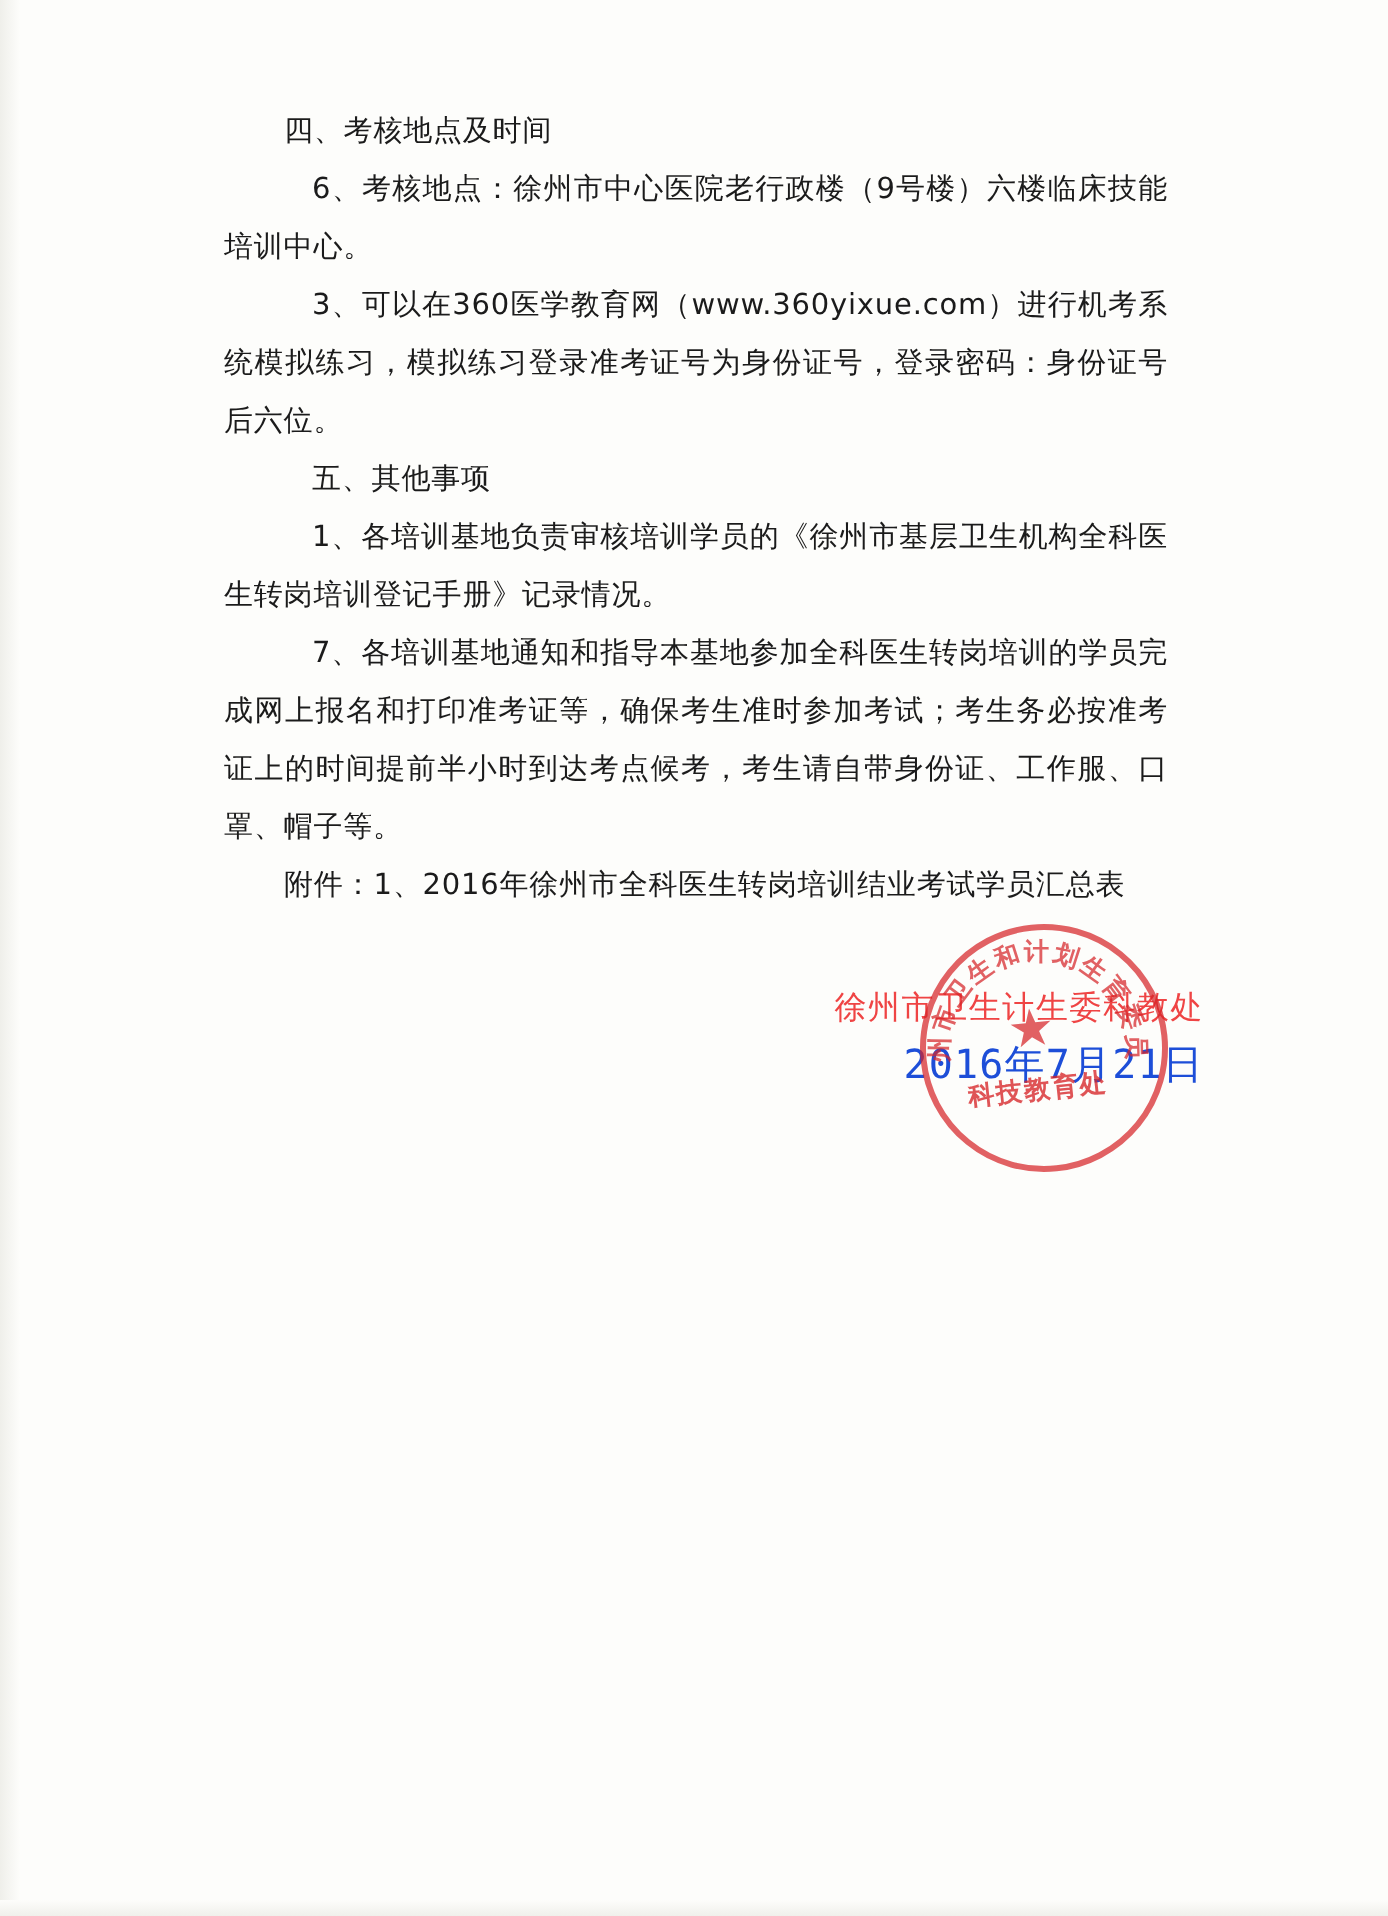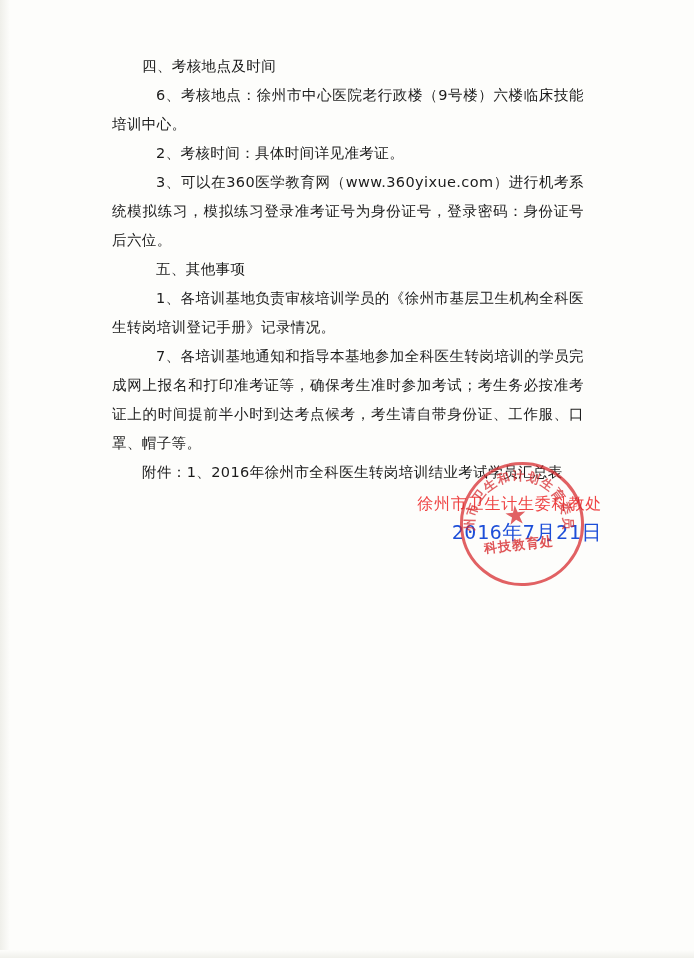--- a/index.html
+++ b/index.html
@@ -143,21 +143,20 @@
 
 <div class="page">
 
   <div class="scan-edge-left"></div>
   <div class="scan-edge-bottom"></div>
 
   <div class="doc-body">
 
     <p class="para indent-2">四、考核地点及时间</p>
     <p class="para indent-3">6、考核地点：徐州市中心医院老行政楼（9号楼）六楼临床技能培训中心。</p>
-    <p class="para indent-3">2、考核时间：具体时间详见准考证。</p>
     <p class="para indent-3">3、可以在360医学教育网（www.360yixue.com）进行机考系统模拟练习，模拟练习登录准考证号为身份证号，登录密码：身份证号后六位。</p>
     <p class="para indent-3">五、其他事项</p>
     <p class="para indent-3">1、各培训基地负责审核培训学员的《徐州市基层卫生机构全科医生转岗培训登记手册》记录情况。</p>
     <p class="para indent-3">7、各培训基地通知和指导本基地参加全科医生转岗培训的学员完成网上报名和打印准考证等，确保考生准时参加考试；考生务必按准考证上的时间提前半小时到达考点候考，考生请自带身份证、工作服、口罩、帽子等。</p>
 
     <p class="para att-head"><span>附件：</span><span>1、2016年徐州市全科医生转岗培训结业考试学员汇总表</span></p>
 
   </div>
 
   <div class="signature-block">

